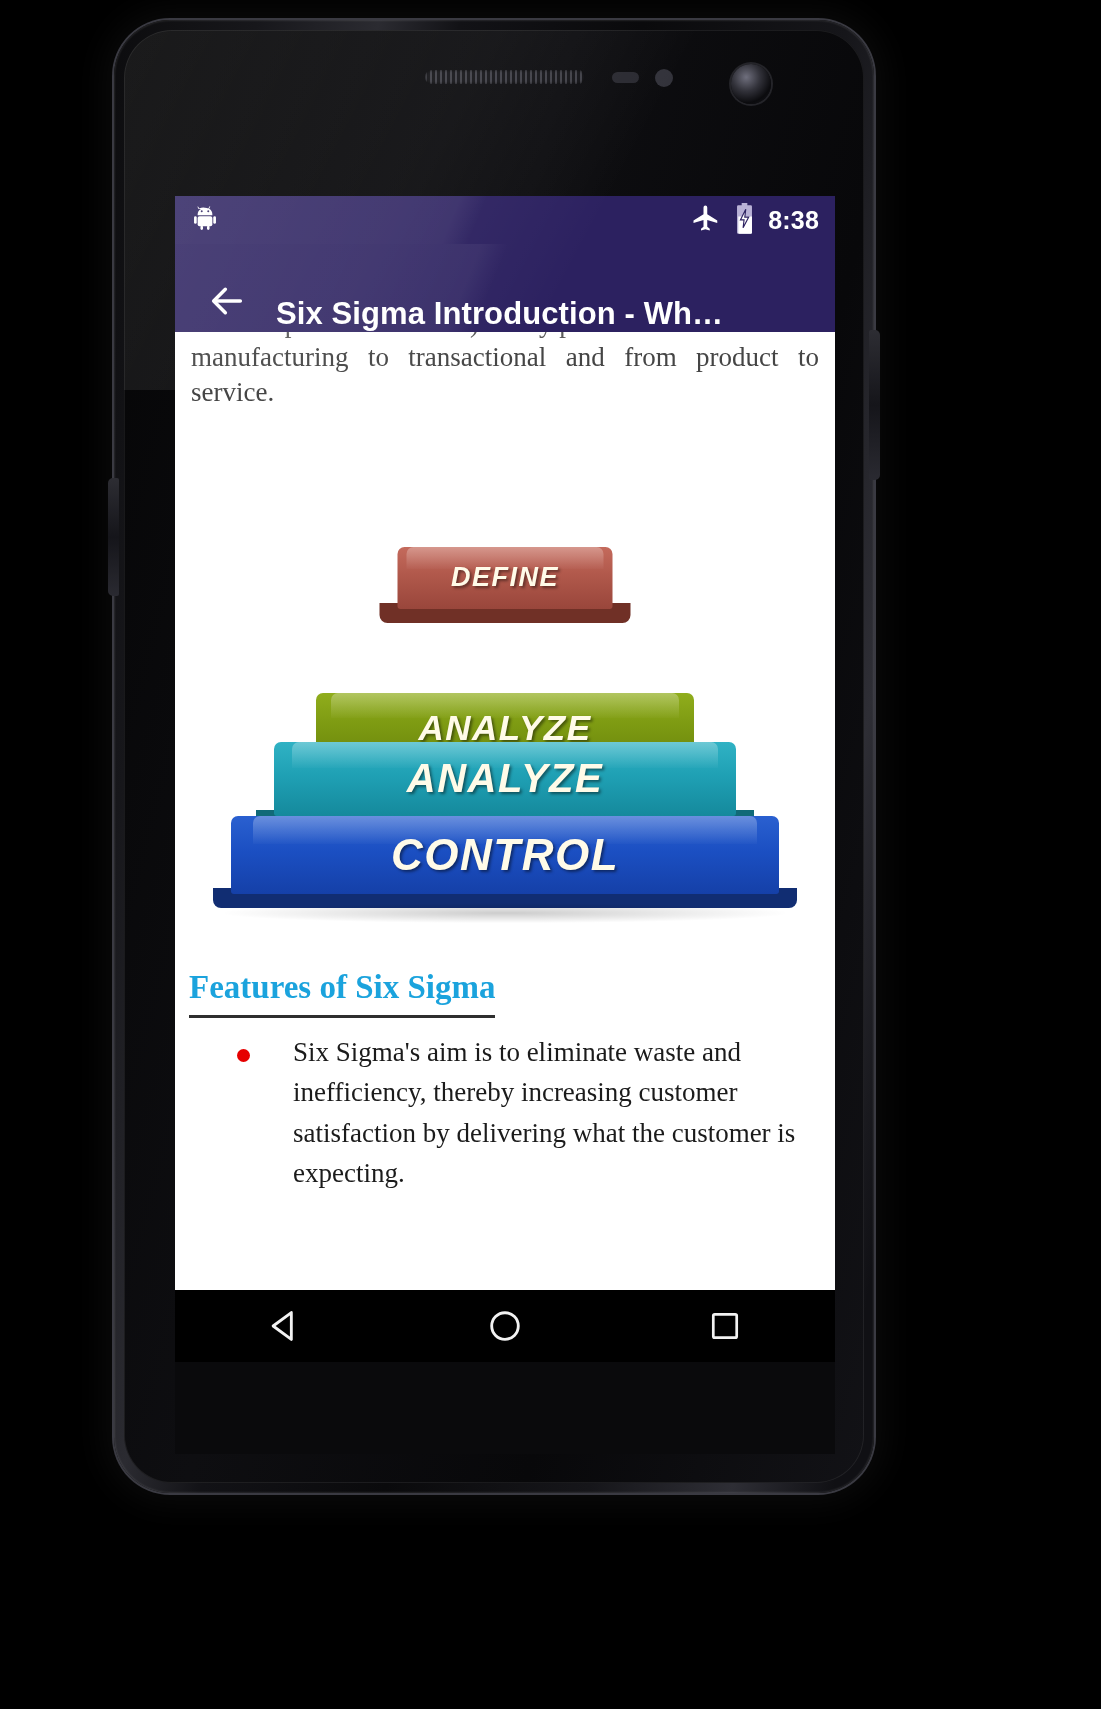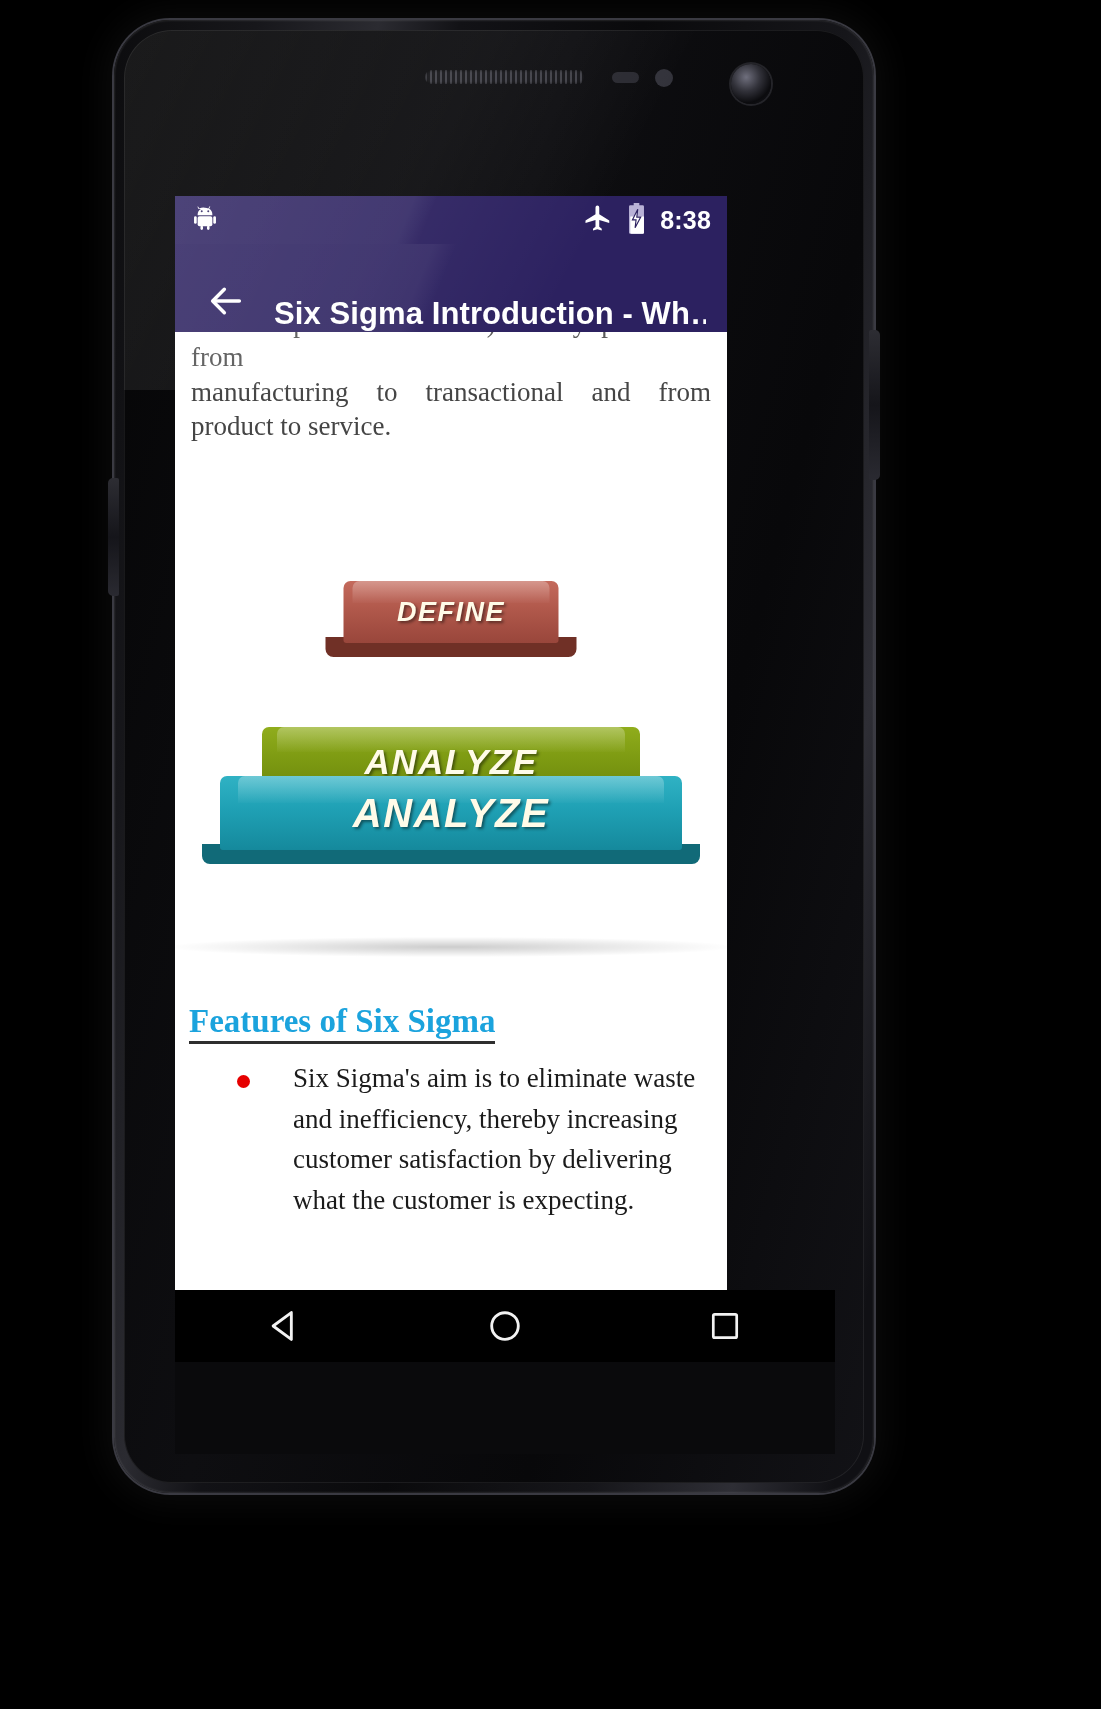--- a/index.html
+++ b/index.html
@@ -62,21 +62,21 @@
   .sensor-b { position: absolute; left: 655px; top: 69px; width: 18px; height: 18px; border-radius: 50%; background:#33333b; }
   .front-cam {
     position: absolute; left: 731px; top: 64px; width: 40px; height: 40px; border-radius: 50%;
     background: radial-gradient(circle at 38% 33%, #6f6f7d 0%, #32323a 38%, #0b0b0e 70%, #1b1b20 100%);
     box-shadow: 0 0 0 2px #242429;
   }
 
   
   .screen {
     position: absolute; left: 175px; top: 196px;
-    width: 552px; height: 1166px;
+    width: 660px; height: 1166px;
     background: #8b5cf6; overflow: hidden;
   }
 
   
   .statusbar {
     position: relative; height: 48px; width: 100%;
     background: #2c2160;
     display: flex; align-items: center; padding: 0 16px;
   }
   .statusbar::after {
@@ -184,21 +184,21 @@
     position:absolute; left:50%; transform:translateX(-50%);
     top: 472px; width: 560px; height: 20px;
     background: radial-gradient(ellipse at center, rgba(0,0,0,0.20) 0%, rgba(0,0,0,0) 72%);
   }
 
   
   .h-link {
     display:inline-block; margin-top: 18px;
     font-family: "Liberation Serif", serif;
     font-size: 33px; font-weight: bold; color: #1ba3dd;
-    border-bottom: 3px solid #2e2e2e; padding-bottom: 1px;
+    border-bottom: 3px solid #2e2e2e; padding-bottom: 9px;
     cursor: pointer;
   }
 
   
   ul.bullets { list-style: none; margin-top: 14px; }
   ul.bullets li { position: relative; padding-left: 104px; }
   .dot {
     position:absolute; left: 48px; top: 17px;
     width: 13px; height: 13px; border-radius: 50%; background: #e60000;
   }
@@ -301,20 +301,24 @@
             <div class="tier t-analyze">
               <div class="base"></div>
               <div class="slab">ANALYZE</div>
             </div>
 
             <div class="tier t-improve">
               <div class="base"></div>
               <div class="slab">ANALYZE</div>
             </div>
 
+            <div class="tier t-control">
+              <div class="base"></div>
+              <div class="slab">CONTROL</div>
+            </div>
 
             <div class="fig-shadow"></div>
           </div>
         </div>
 
         <div class="h-link">Features of Six Sigma</div>
 
         <ul class="bullets">
           <li>
             <span class="dot"></span>

